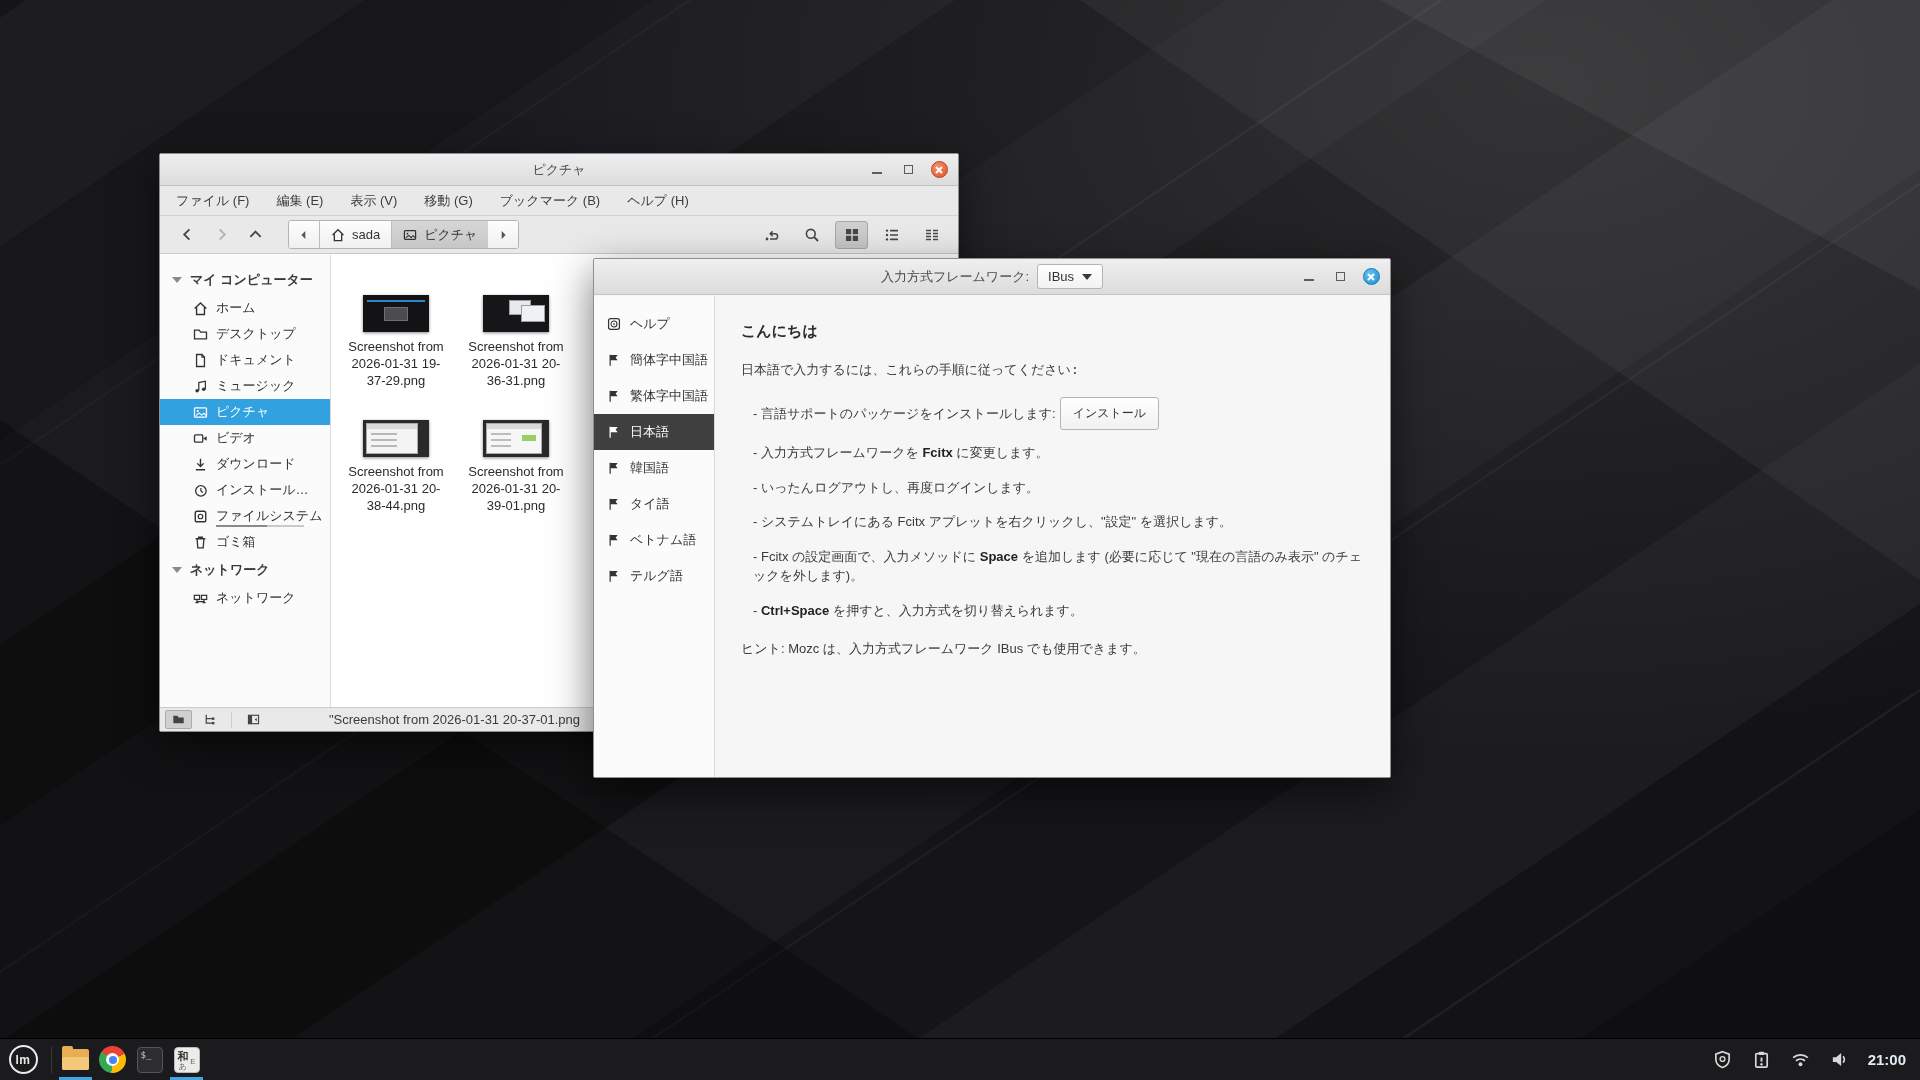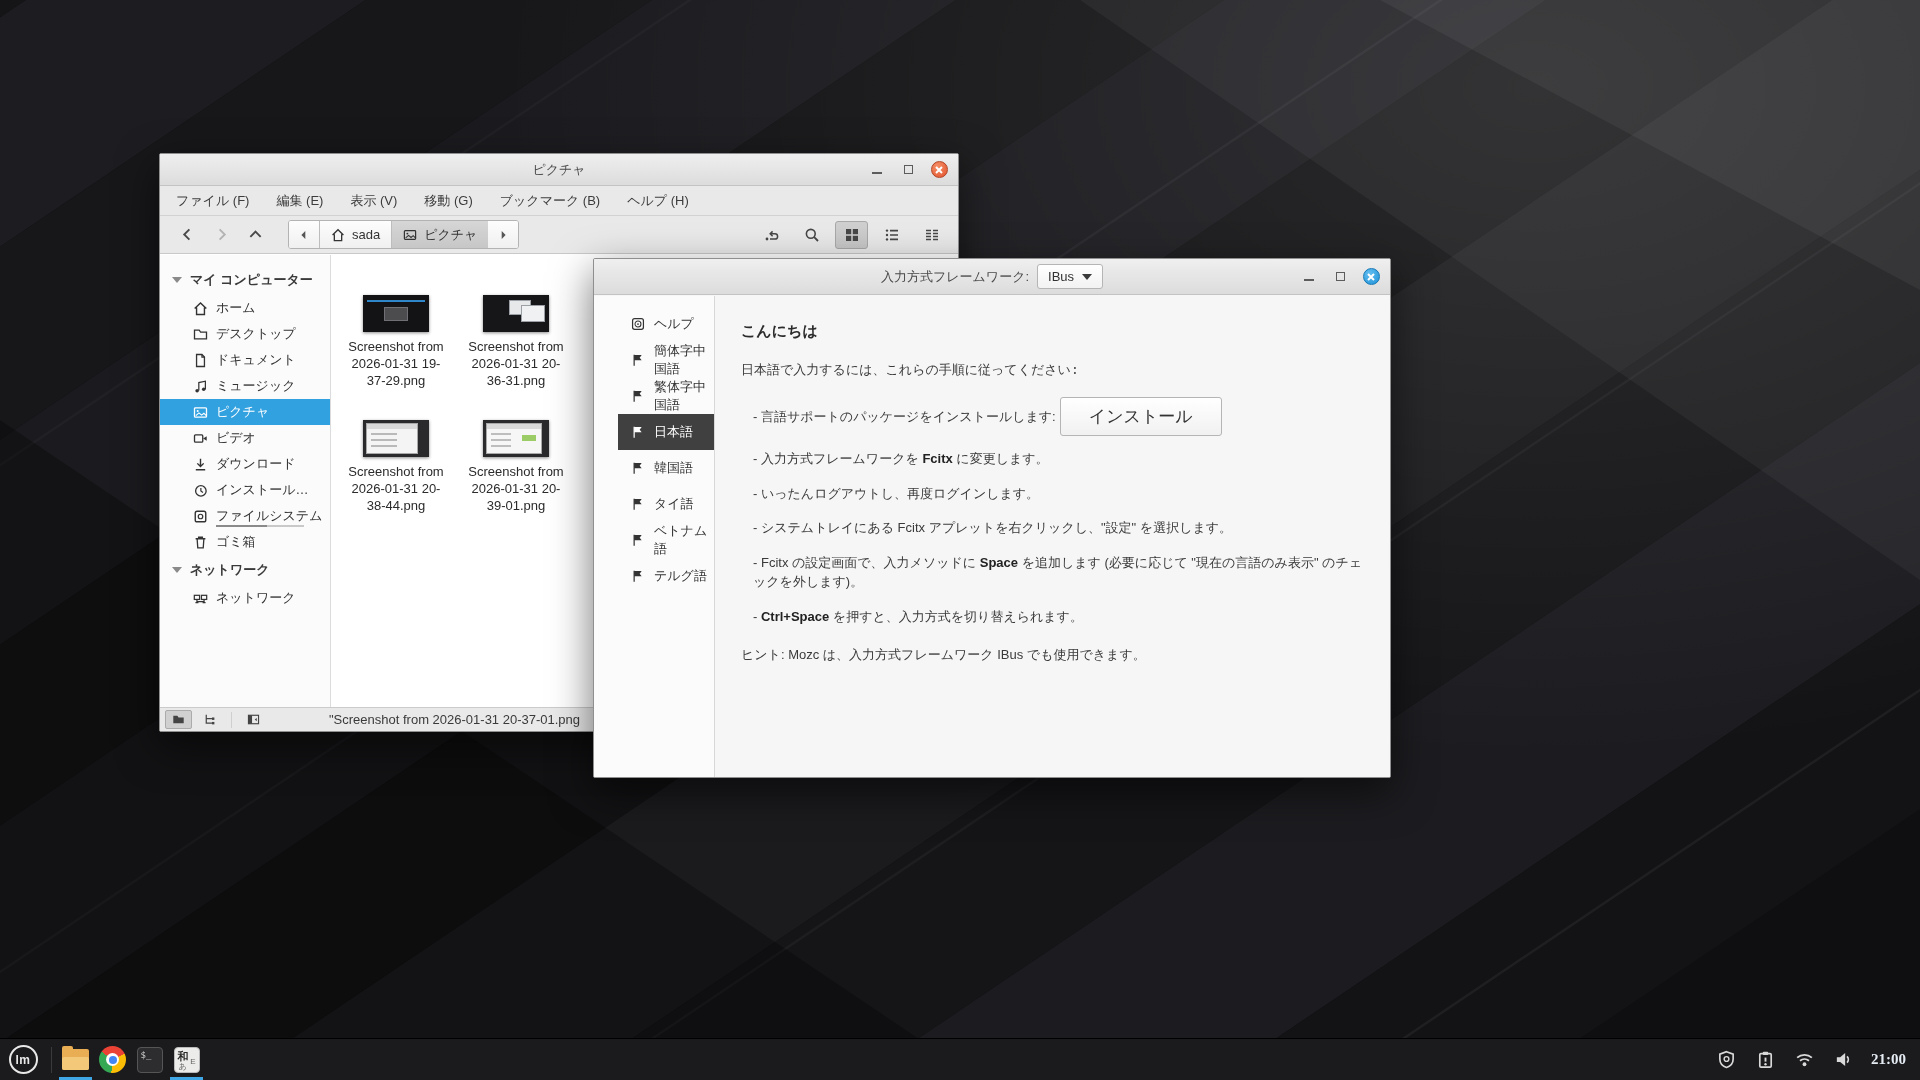--- a/index.html
+++ b/index.html
@@ -99,33 +99,33 @@
 
   
   .im { left:593px; top:258px; width:798px; height:520px; z-index:20; background:#f6f6f6; }
   .im .titlebar { height:36px; }
   .dropdown { display:flex; align-items:center; gap:8px; background:linear-gradient(#ffffff,#f2f2f2);
     border:1px solid #b5b5b5; border-radius:3px; padding:4px 10px; font-size:13px; color:#333;
     cursor:pointer; pointer-events:auto; }
   .caret { width:0; height:0; border-left:5px solid transparent; border-right:5px solid transparent;
     border-top:6px solid #3a3a3a; }
   .im-body { position:absolute; top:37px; bottom:0; left:0; right:0; display:flex; }
-  .im-sidebar { width:121px; background:#fbfbfb; border-right:1px solid #d8d8d8; padding-top:10px;padding-left:24px; }
+  .im-sidebar { width:121px; background:#fbfbfb; border-right:1px solid #d8d8d8; padding-top:10px; }
   .lang-item { height:36px; display:flex; align-items:center; gap:9px; padding-left:13px;
     font-size:13px; color:#333; cursor:pointer; }
   .lang-item .ic { width:14px; height:14px; flex:0 0 14px; }
   .lang-item.selected { background:#404040; color:#fff; }
   .im-content { flex:1; background:#f6f6f6; padding:20px 26px; font-size:13px; color:#3a3a3a; }
   .im-content h2 { font-size:15px; color:#2b2b2b; margin:6px 0 20px; }
   .im-intro { margin-bottom:18px;font-family:Liberation Mono, monospace; }
   .step { margin:0 0 15px 12px; line-height:1.5; }
   .step b { color:#222; }
   .step.with-button { display:flex; align-items:center; gap:4px; margin-bottom:13px; }
   .btn-install { background:linear-gradient(#ffffff,#f1f1f1); border:1px solid #b5b5b5; border-radius:3px;
-    padding:7px 28px; font-size:17px; color:#333; cursor:pointer; font-family:inherit; }
+    padding:7px 12px; font-size:12px; color:#333; cursor:pointer; font-family:inherit; }
   .im-hint { margin-top:20px; }
 
   
   .taskbar { position:absolute; left:0; right:0; bottom:0; height:42px; background:#1b1b1d;
     border-top:1px solid #000; display:flex; align-items:center; z-index:50; }
   .tb-left { display:flex; align-items:center; height:100%; }
   .mint-btn { width:46px; height:100%; background:none; border:none; display:grid; place-items:center; cursor:pointer; }
   .mint-logo { width:29px; height:29px; border-radius:50%; border:2px solid #e9e9e9;
     display:grid; place-items:center; color:#e9e9e9; font-weight:bold; font-size:12px; letter-spacing:.5px; }
   .tb-sep { width:1px; height:26px; background:#3a3a3c; margin:0 5px; }
@@ -144,21 +144,21 @@
     color:#cfcfcf; font-family:"DejaVu Sans Mono",monospace; font-size:9px; text-align:left; padding:2px 0 0 3px; }
   .icon-im { width:26px; height:26px; background:#ececea; border:1px solid #bbb; border-radius:4px;
     position:relative; color:#2c2c2c; }
   .icon-im .k1 { position:absolute; top:1px; left:3px; font-size:11px; font-weight:bold; }
   .icon-im .k2 { position:absolute; bottom:0; left:4px; font-size:8px; color:#666; }
   .icon-im .k3 { position:absolute; top:9px; right:3px; font-size:8px; color:#666; }
   .tb-right { margin-left:auto; display:flex; align-items:center; gap:9px; padding-right:14px; height:100%; }
   .tray-icon { width:30px; height:100%; background:none; border:none; display:grid; place-items:center;
     color:#d9d9d9; cursor:pointer; }
   .tray-icon svg { width:19px; height:19px; }
-  .clock { font-size:15px; font-weight:bold; color:#e4ebf2; margin-left:4px; cursor:pointer;font-family:Liberation Serif, serif; }
+  .clock { font-size:15px; font-weight:bold; color:#e4ebf2; margin-left:4px; cursor:pointer; }
 
   .ic { display:block; }
 </style>
 </head>
 <body>
 
 <svg width="0" height="0" style="position:absolute">
   <defs>
     <symbol id="i-home" viewBox="0 0 16 16">
         <path d="M1.8 8 8 2l6.2 6M3.8 7v7.4h8.4V7" fill="none" stroke="currentColor" stroke-width="1.5"></path>

